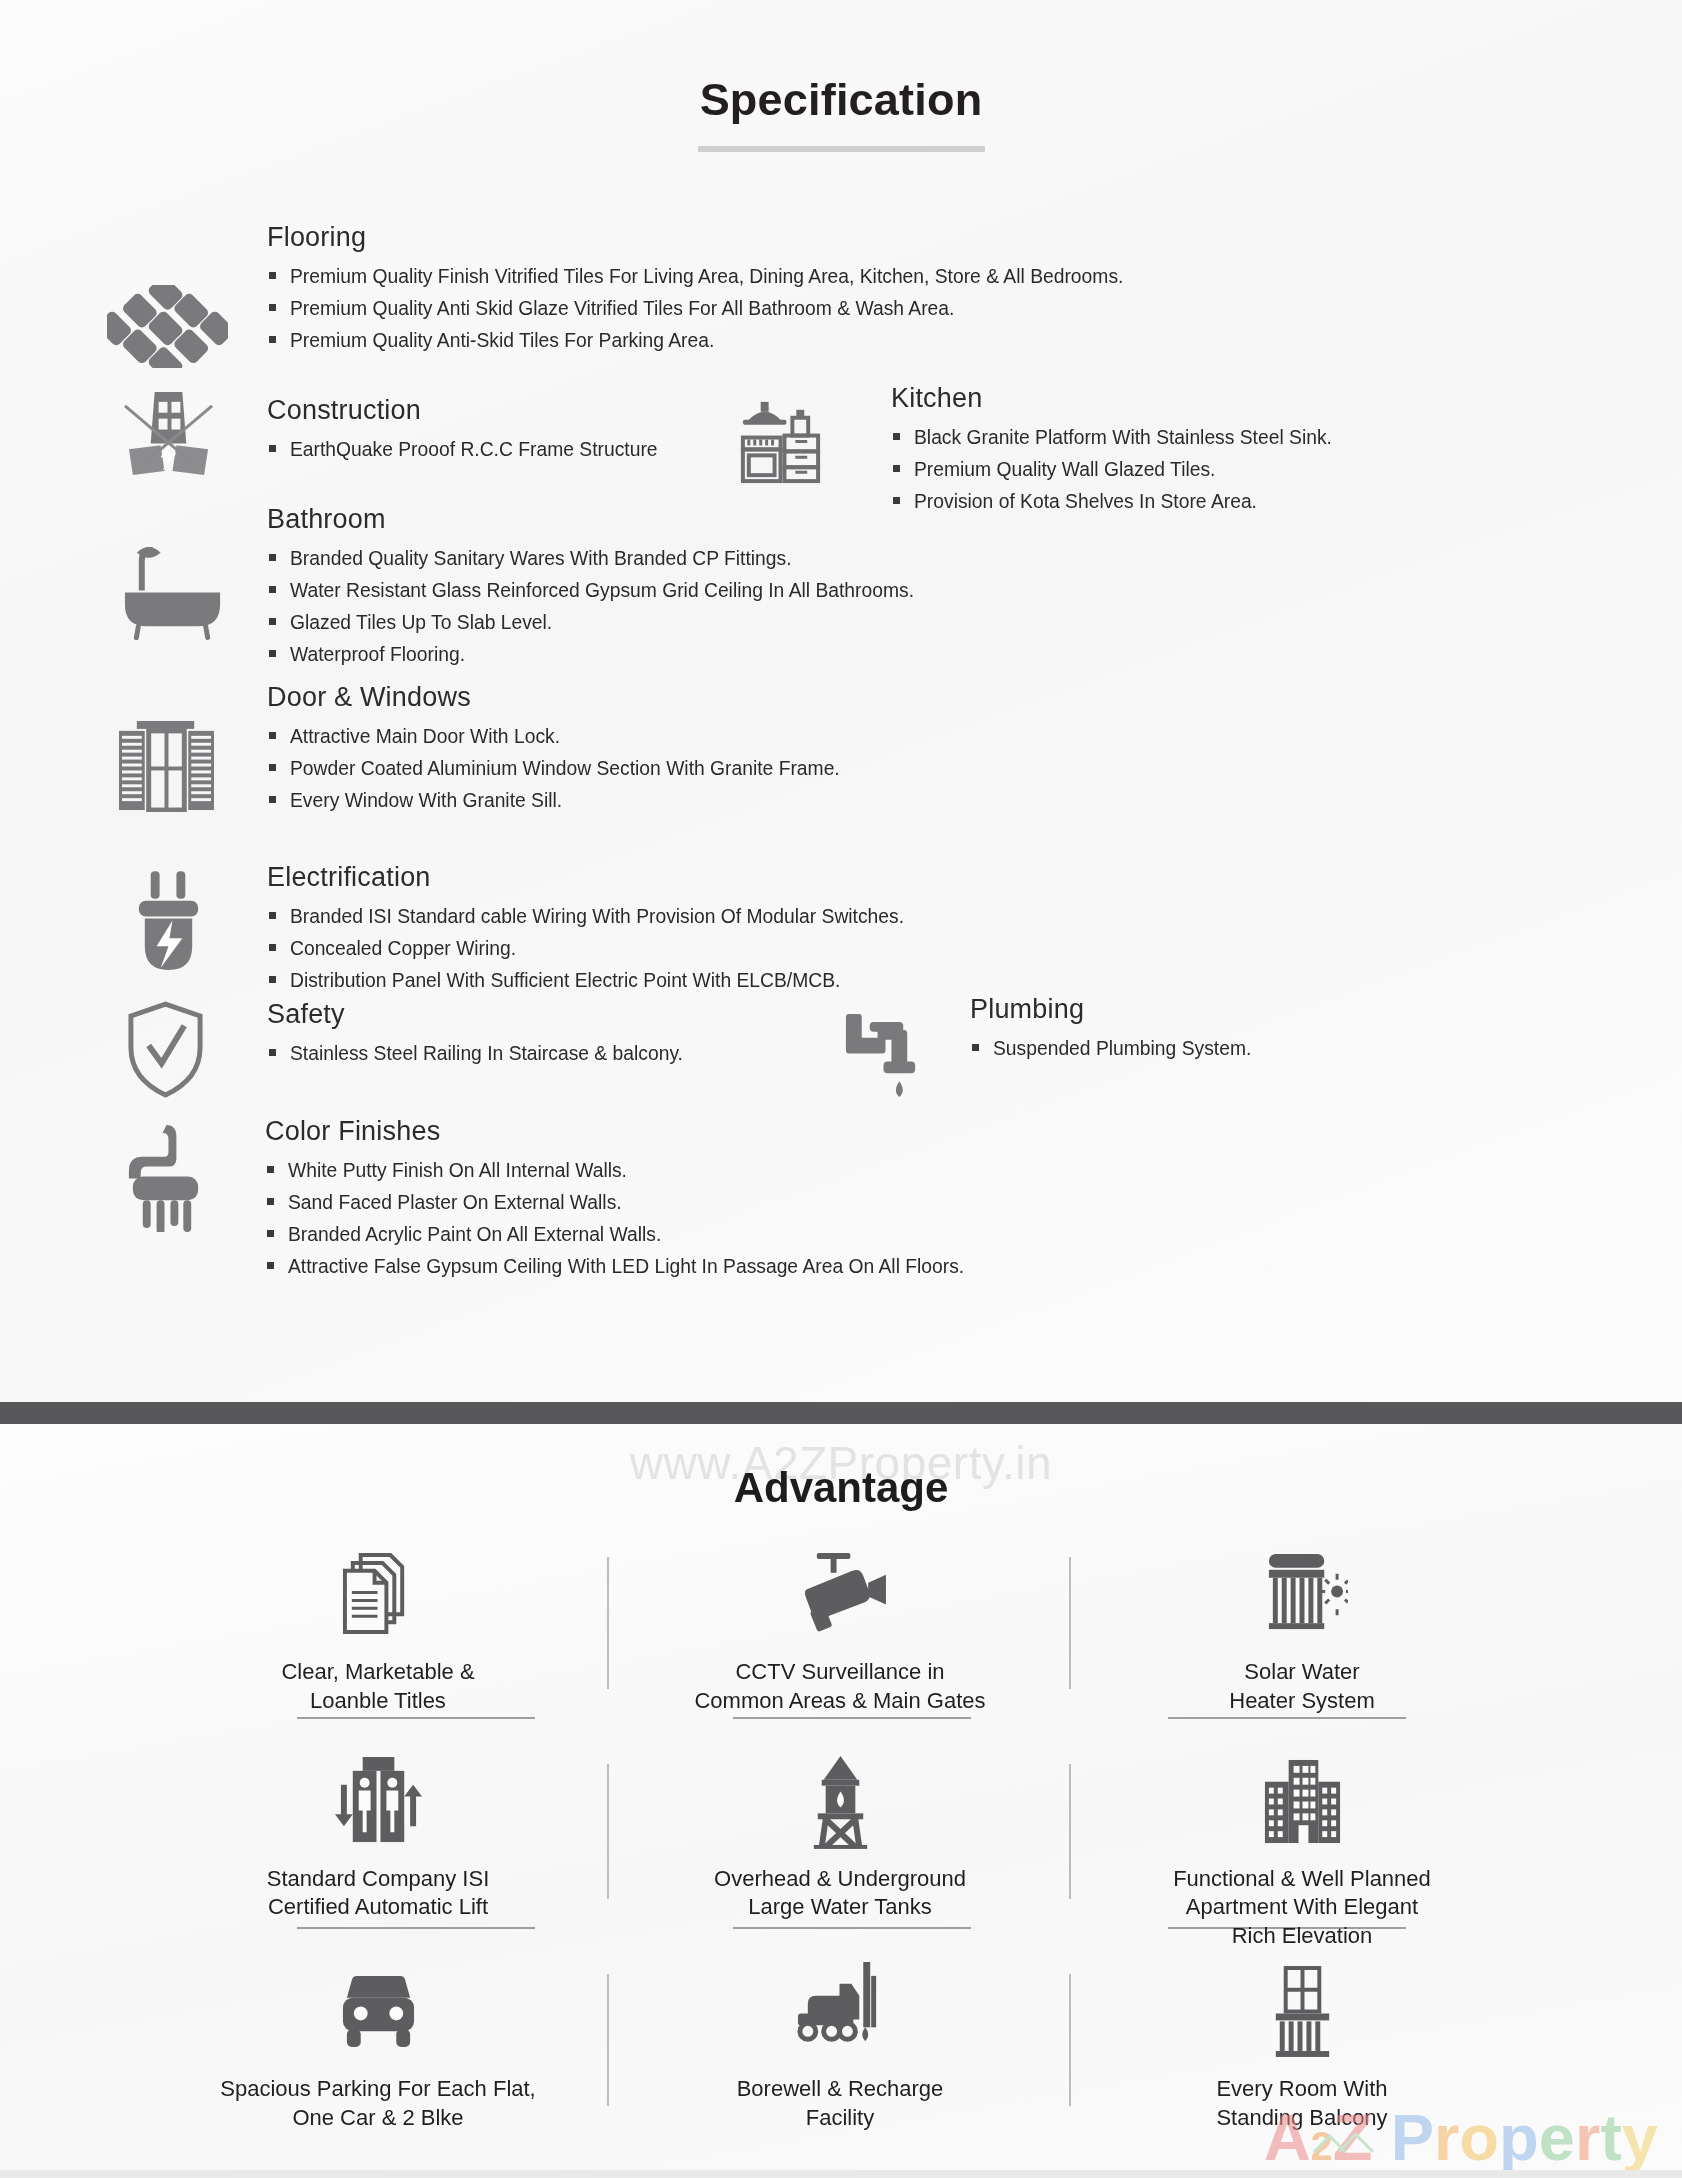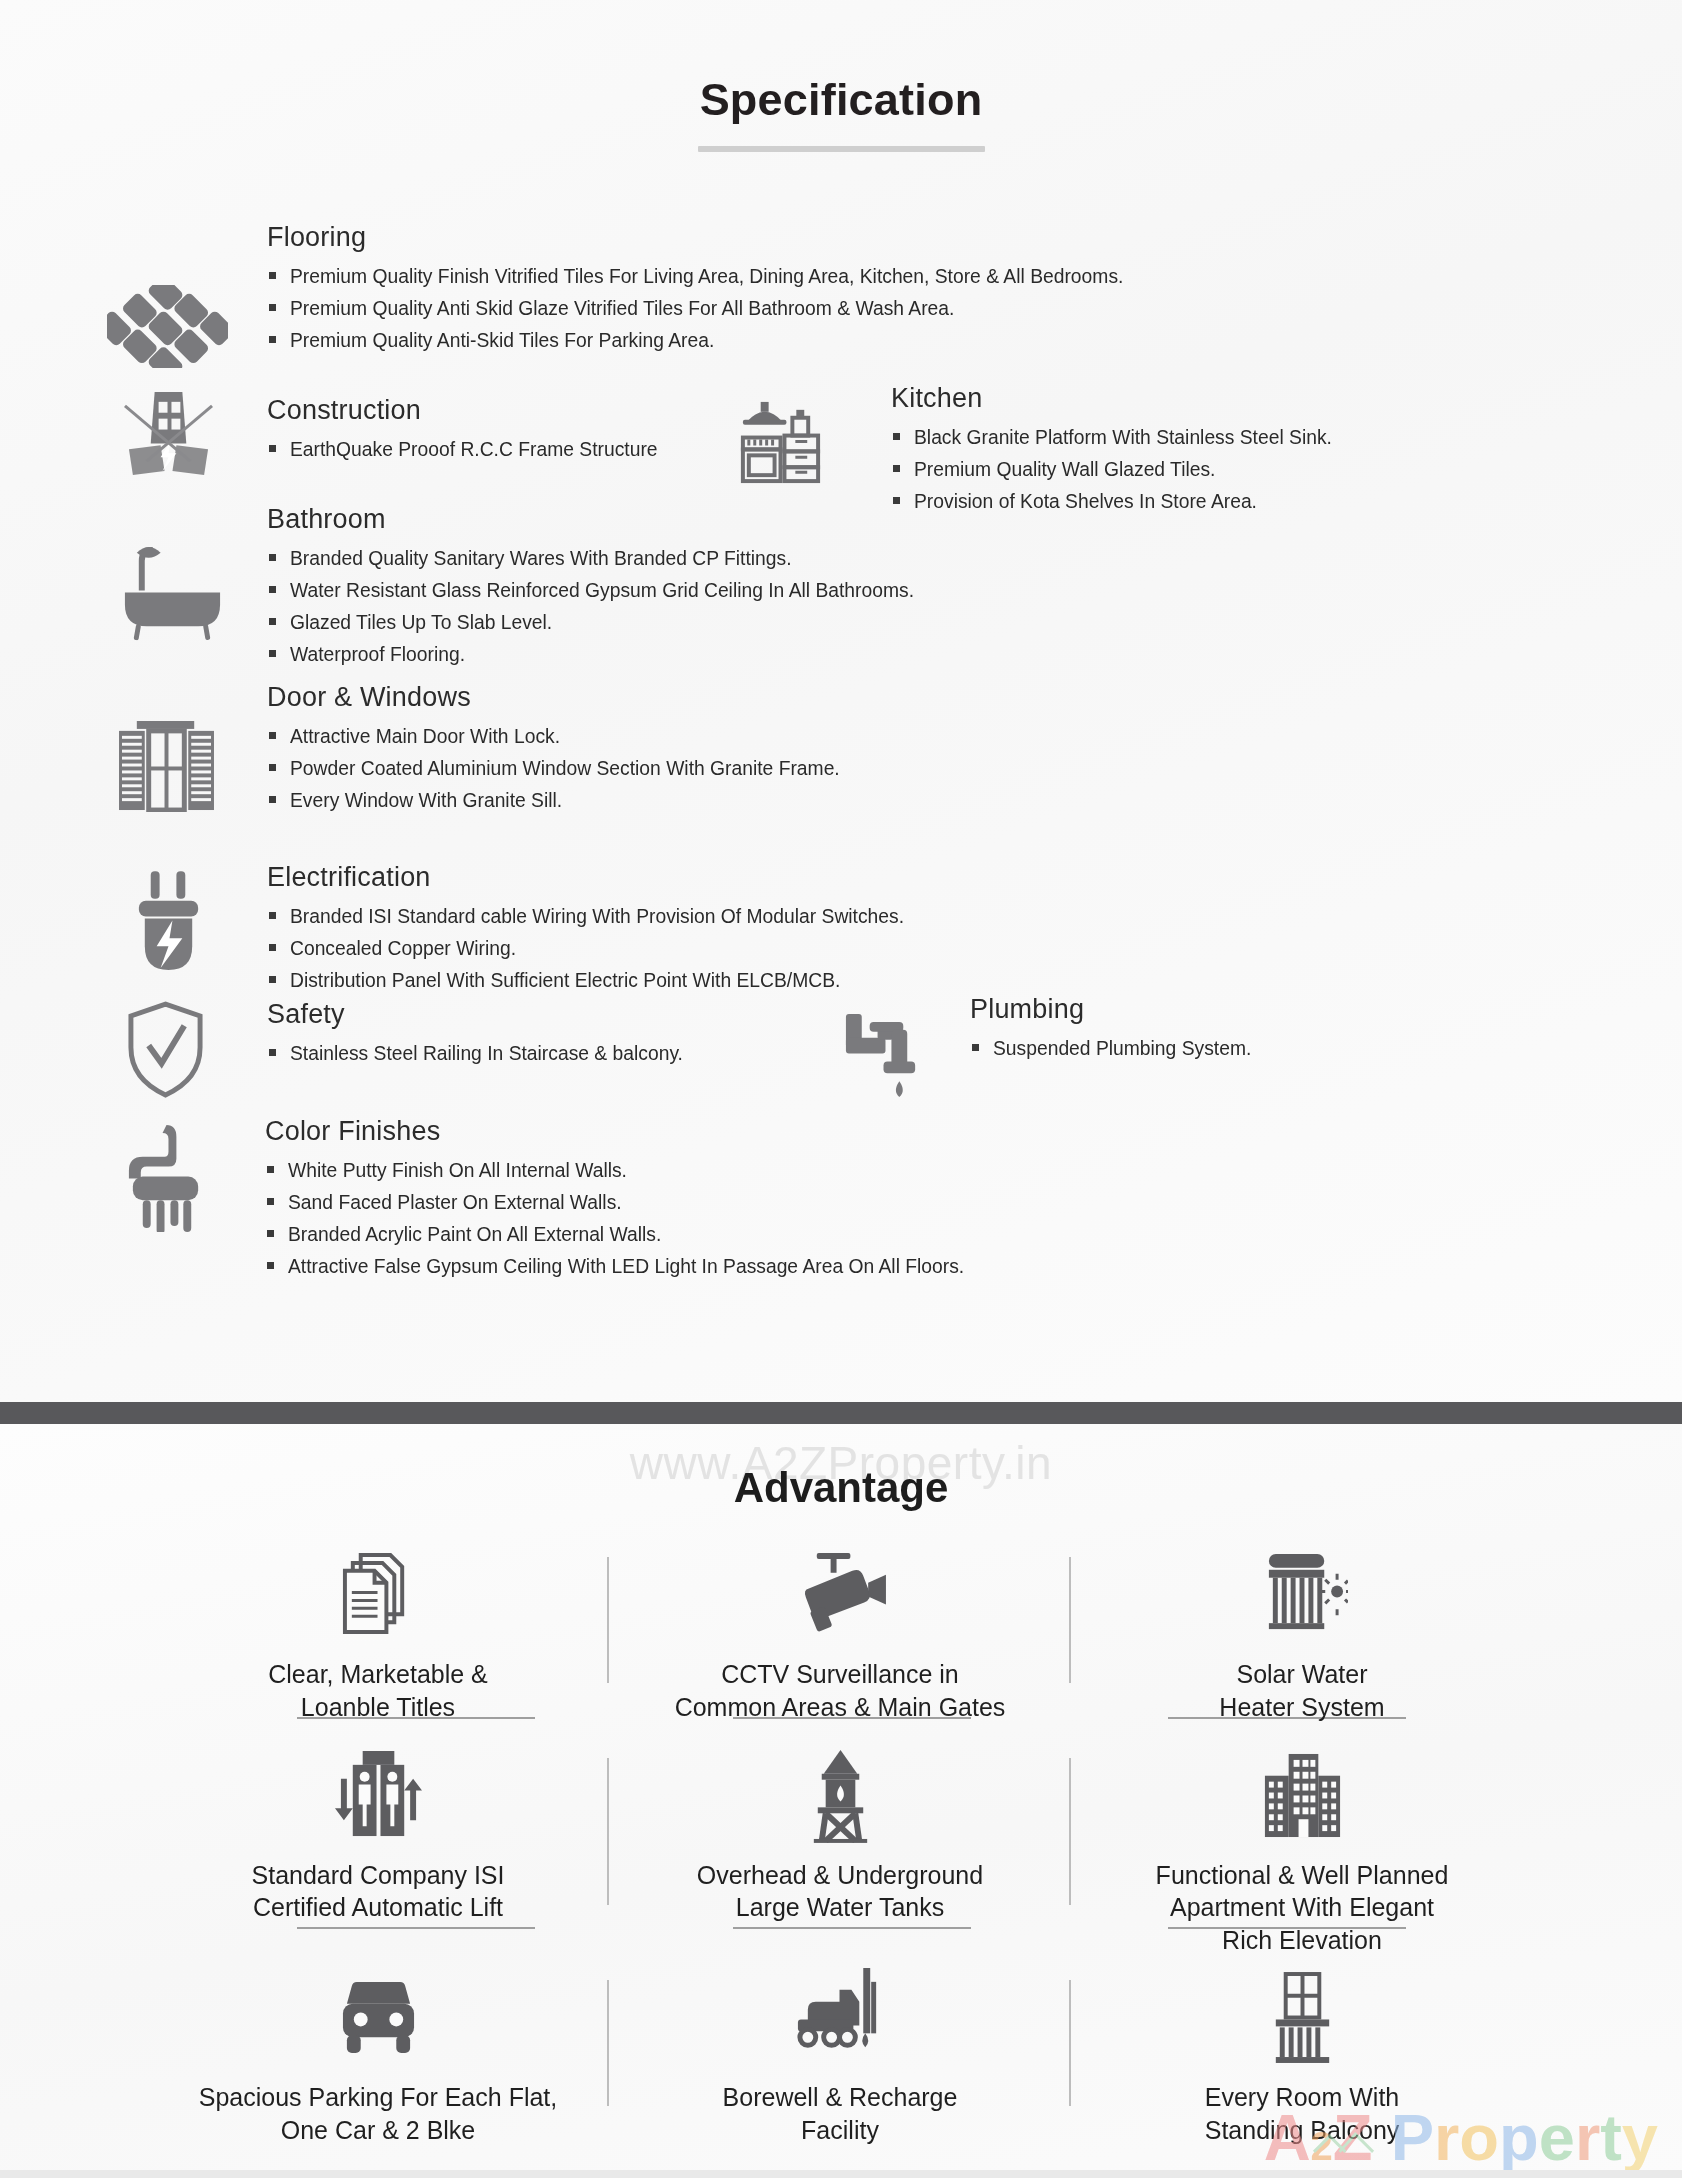--- a/index.html
+++ b/index.html
@@ -72,21 +72,21 @@
     position:absolute;left:147px;top:109px;width:1386px;height:624px;
     display:grid;grid-template-columns:repeat(3,1fr);grid-template-rows:repeat(3,1fr);
   }
   .cell{
     position:relative;display:flex;flex-direction:column;
     align-items:center;justify-content:flex-start;padding-top:10px;
   }
   .cell .ico{height:103px;display:flex;align-items:center;justify-content:center;color:#5d5d60;}
   .cell .ico svg{display:block;}
   .cell .lbl{
-    margin-top:12px;text-align:center;font-size:25px;line-height:1.3;
+    margin-top:12px;text-align:center;font-size:22px;line-height:1.3;
     color:#1f1f1f;font-weight:400;white-space:pre-line;
   }
   
   .cell.vsep-r:after{
     content:"";position:absolute;right:0;top:24px;bottom:51px;width:2px;background:#bdbdbd;
   }
   
   .hsep{position:absolute;height:2px;background:#9f9f9f;}
 
   

